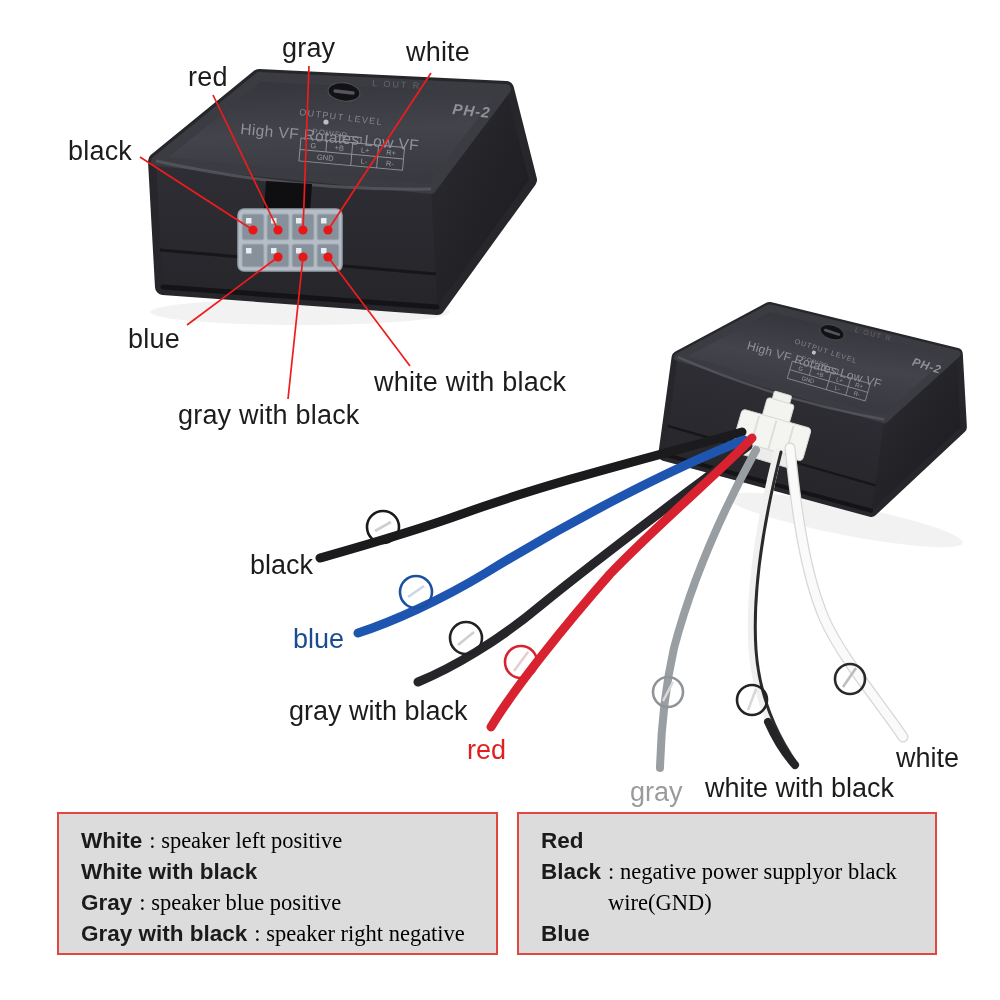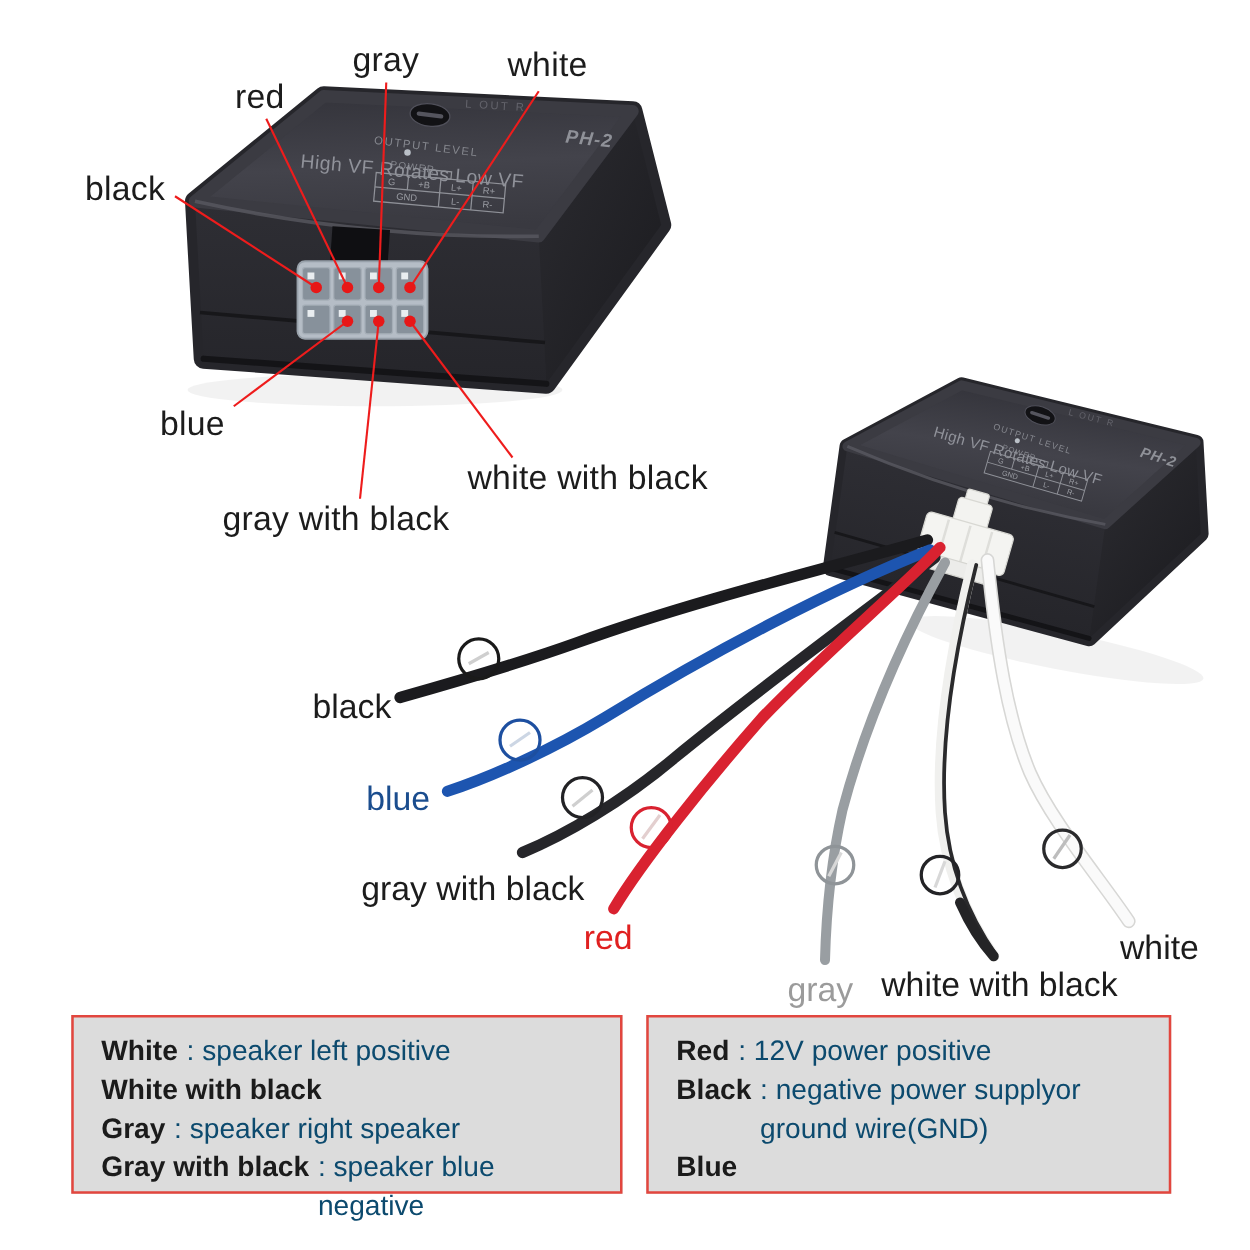--- a/index.html
+++ b/index.html
@@ -17,21 +17,21 @@
   }
   .wl-blue{color:#1b4d8e;}
   .wl-red{color:#e02020;}
   .wl-gray{color:#9b9b9b;}
   .legend{
     position:absolute;background:#dcdcdc;border:2px solid #e2463e;
     box-sizing:border-box;padding:11px 10px 0 22px;font-size:22.5px;
   }
   .lrow{display:flex;line-height:31px;}
   .lrow b{color:#1b1b1b;font-weight:700;margin-right:7px;white-space:nowrap;}
-  .lrow span{color:#0c4a6e;flex:1;}
+  .lrow span{color:#000000;flex:1;font-family:Liberation Serif, serif;}
 </style>
 </head>
 <body>
 
 <div id="stage">
 
   <svg id="art" width="1000" height="1000" viewBox="0 0 1000 1000">
     <defs>
       <linearGradient id="gTop" x1="0" y1="0" x2="0.15" y2="1">
         <stop offset="0" stop-color="#33333a"></stop>
@@ -210,35 +210,34 @@
   <div class="legend" style="left:57px;top:812px;width:441px;height:143px">
     <div class="lrow">
       <b>White</b>
       <span>: speaker left positive</span>
     </div>
     <div class="lrow">
       <b>White with black</b>
     </div>
     <div class="lrow">
       <b>Gray</b>
-      <span>: speaker right speaker</span>
+      <span>: speaker blue positive</span>
     </div>
     <div class="lrow">
       <b>Gray with black</b>
-      <span>: speaker blue negative</span>
+      <span>: speaker right negative</span>
     </div>
   </div>
 
   <div class="legend" style="left:517px;top:812px;width:420px;height:143px">
     <div class="lrow">
       <b>Red</b>
-      <span>: 12V power positive</span>
     </div>
     <div class="lrow">
       <b>Black</b>
-      <span>: negative power supplyor ground wire(GND)</span>
+      <span>: negative power supplyor black wire(GND)</span>
     </div>
     <div class="lrow">
       <b>Blue</b>
     </div>
   </div>
 
 </div>
 
 </body></html>

